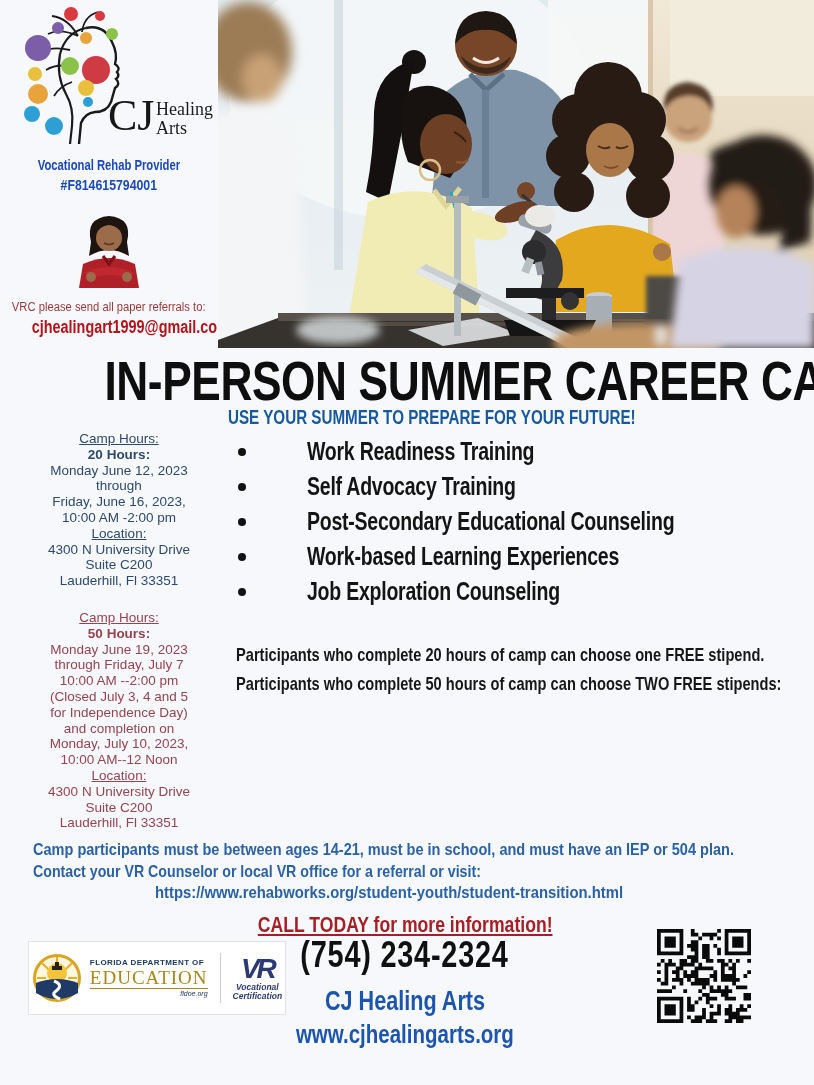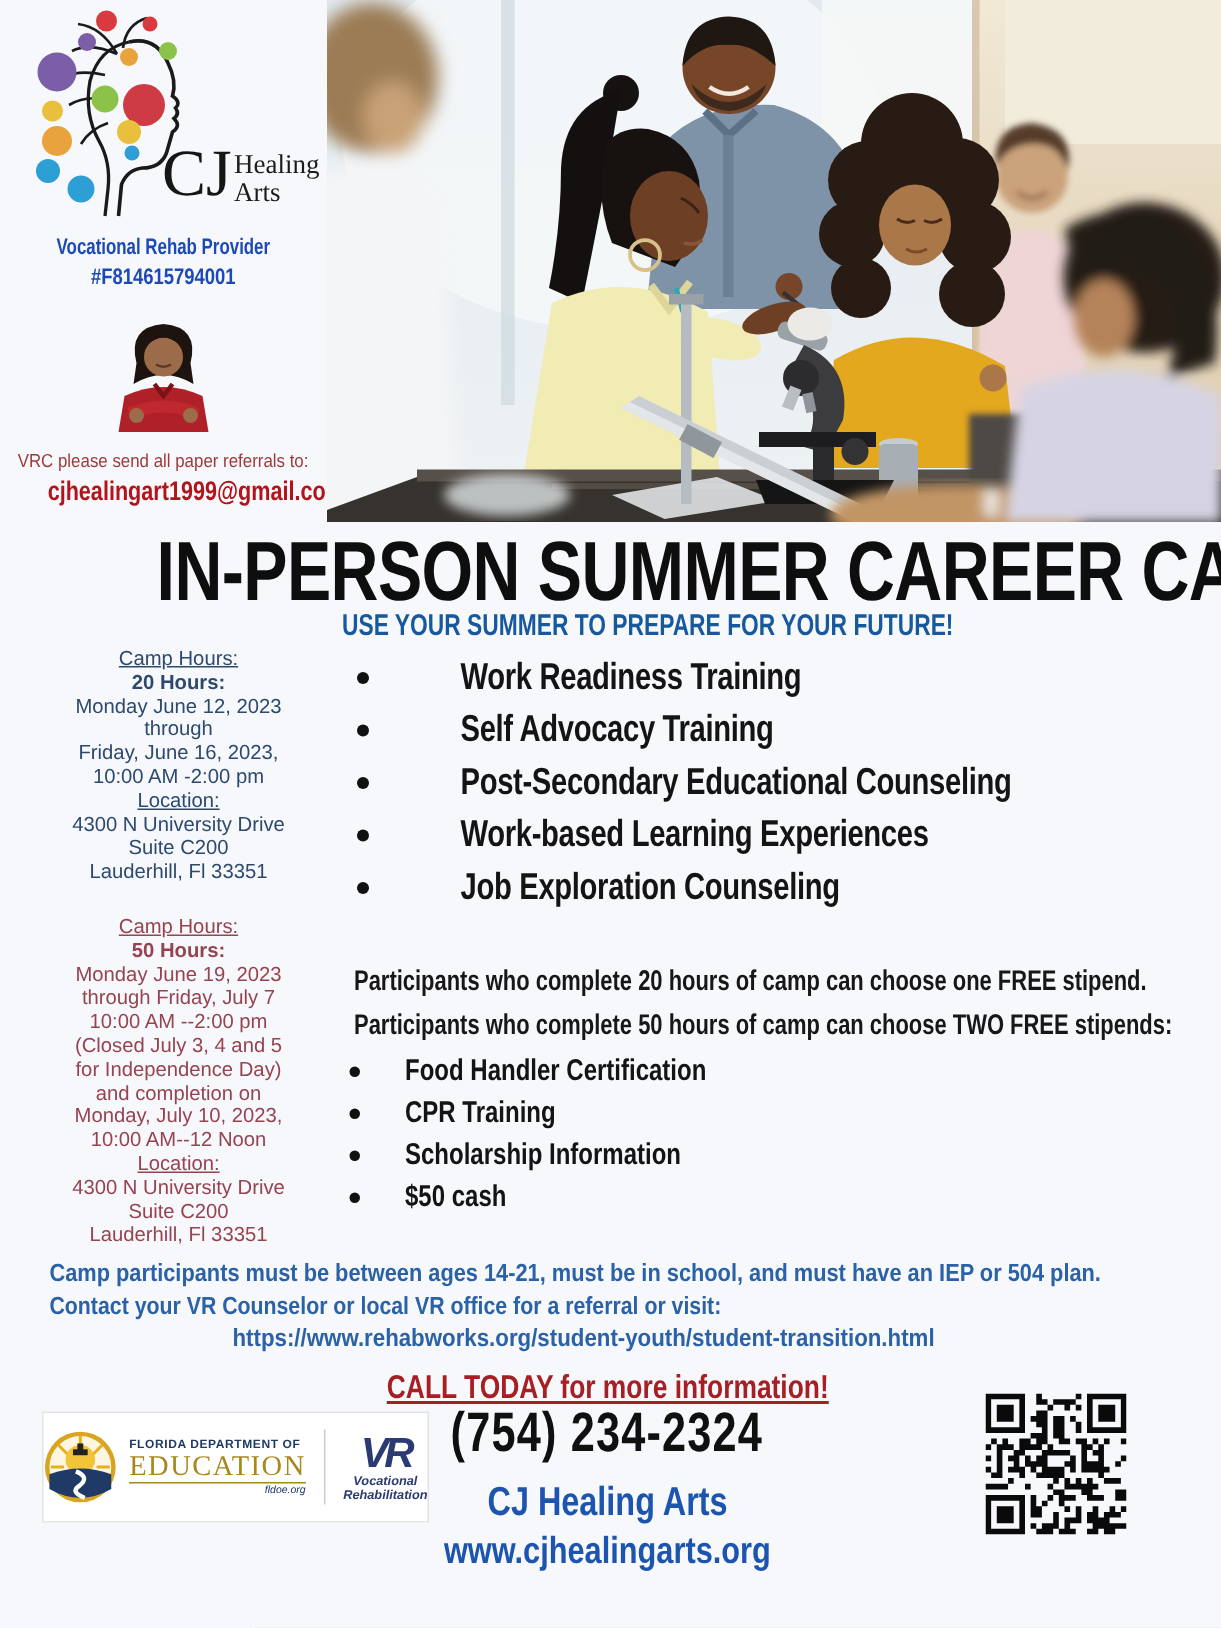--- a/index.html
+++ b/index.html
@@ -330,38 +330,20 @@
     </div>
 
   <div class="abs" style="left:236px;top:644px;">
       <div class="iline">
       <span class="cx">Participants who complete 20 hours of camp can choose one FREE stipend.</span>
     </div>
       <div class="iline">
       <span class="cx">Participants who complete 50 hours of camp can choose  TWO FREE stipends:</span>
     </div>
     </div>
-  <div class="abs" style="left:231px;top:700px;">
-      <div class="sb">
-      <span class="dot"></span>
-      <span class="txt">Food Handler Certification</span>
-    </div>
-      <div class="sb">
-      <span class="dot"></span>
-      <span class="txt">CPR Training</span>
-    </div>
-      <div class="sb">
-      <span class="dot"></span>
-      <span class="txt">Scholarship Information</span>
-    </div>
-      <div class="sb">
-      <span class="dot"></span>
-      <span class="txt">$50 cash</span>
-    </div>
-    </div>
 
   <div class="abs elig">
     <div class="l1">
       <span class="cx">Camp participants must be between ages 14-21, must be in school, and must have an IEP or 504 plan.</span></div>
     <div class="l2">
       <span class="cx">Contact your VR Counselor or local VR office for a referral or visit:</span></div>
     <div class="l3">
       <span class="cx">https://www.rehabworks.org/student-youth/student-transition.html</span></div>
   </div>
 
@@ -397,21 +379,21 @@
     </svg>
     <div class="doe-text">
       <div class="doe-top">FLORIDA DEPARTMENT OF</div>
       <div class="doe-main">EDUCATION</div>
       <div class="doe-url">fldoe.org</div>
     </div>
     <div class="pdiv"></div>
     <div class="vr-block">
       <div class="vr-mono">VR</div>
       <div class="vr-cap">Vocational</div>
-      <div class="vr-cap">Rehabilitation</div>
+      <div class="vr-cap">Certification</div>
     </div>
   </div>
 
   <div class="abs qr">
     <svg width="94" height="94" viewBox="0 0 100 100">
         <path d="M36 0h4v4h-4zM64 0h4v4h-4zM36 4h4v4h-4zM40 4h4v4h-4zM48 4h4v4h-4zM52 4h4v4h-4zM56 4h4v4h-4zM60 4h4v4h-4zM44 8h4v4h-4zM56 8h4v4h-4zM64 8h4v4h-4zM36 12h4v4h-4zM40 12h4v4h-4zM32 16h4v4h-4zM36 16h4v4h-4zM40 16h4v4h-4zM48 16h4v4h-4zM52 16h4v4h-4zM60 16h4v4h-4zM36 20h4v4h-4zM40 20h4v4h-4zM48 20h4v4h-4zM52 20h4v4h-4zM64 20h4v4h-4zM40 24h4v4h-4zM48 24h4v4h-4zM52 24h4v4h-4zM64 24h4v4h-4zM32 28h4v4h-4zM36 28h4v4h-4zM40 28h4v4h-4zM48 28h4v4h-4zM52 28h4v4h-4zM4 32h4v4h-4zM12 32h4v4h-4zM24 32h4v4h-4zM28 32h4v4h-4zM36 32h4v4h-4zM40 32h4v4h-4zM52 32h4v4h-4zM56 32h4v4h-4zM64 32h4v4h-4zM68 32h4v4h-4zM76 32h4v4h-4zM84 32h4v4h-4zM96 32h4v4h-4zM0 36h4v4h-4zM8 36h4v4h-4zM12 36h4v4h-4zM16 36h4v4h-4zM24 36h4v4h-4zM28 36h4v4h-4zM32 36h4v4h-4zM36 36h4v4h-4zM44 36h4v4h-4zM68 36h4v4h-4zM72 36h4v4h-4zM80 36h4v4h-4zM8 40h4v4h-4zM20 40h4v4h-4zM24 40h4v4h-4zM40 40h4v4h-4zM44 40h4v4h-4zM48 40h4v4h-4zM52 40h4v4h-4zM56 40h4v4h-4zM68 40h4v4h-4zM76 40h4v4h-4zM80 40h4v4h-4zM0 44h4v4h-4zM8 44h4v4h-4zM16 44h4v4h-4zM20 44h4v4h-4zM28 44h4v4h-4zM36 44h4v4h-4zM40 44h4v4h-4zM60 44h4v4h-4zM68 44h4v4h-4zM80 44h4v4h-4zM96 44h4v4h-4zM8 48h4v4h-4zM20 48h4v4h-4zM28 48h4v4h-4zM32 48h4v4h-4zM36 48h4v4h-4zM40 48h4v4h-4zM56 48h4v4h-4zM60 48h4v4h-4zM68 48h4v4h-4zM72 48h4v4h-4zM76 48h4v4h-4zM80 48h4v4h-4zM92 48h4v4h-4zM0 52h4v4h-4zM8 52h4v4h-4zM16 52h4v4h-4zM20 52h4v4h-4zM24 52h4v4h-4zM32 52h4v4h-4zM40 52h4v4h-4zM44 52h4v4h-4zM48 52h4v4h-4zM52 52h4v4h-4zM60 52h4v4h-4zM68 52h4v4h-4zM72 52h4v4h-4zM76 52h4v4h-4zM80 52h4v4h-4zM84 52h4v4h-4zM4 56h4v4h-4zM8 56h4v4h-4zM24 56h4v4h-4zM36 56h4v4h-4zM40 56h4v4h-4zM44 56h4v4h-4zM48 56h4v4h-4zM52 56h4v4h-4zM80 56h4v4h-4zM16 60h4v4h-4zM48 60h4v4h-4zM56 60h4v4h-4zM64 60h4v4h-4zM72 60h4v4h-4zM84 60h4v4h-4zM88 60h4v4h-4zM92 60h4v4h-4zM0 64h4v4h-4zM4 64h4v4h-4zM8 64h4v4h-4zM12 64h4v4h-4zM28 64h4v4h-4zM44 64h4v4h-4zM56 64h4v4h-4zM60 64h4v4h-4zM64 64h4v4h-4zM68 64h4v4h-4zM72 64h4v4h-4zM76 64h4v4h-4zM48 68h4v4h-4zM52 68h4v4h-4zM68 68h4v4h-4zM72 68h4v4h-4zM92 68h4v4h-4zM96 68h4v4h-4zM32 72h4v4h-4zM44 72h4v4h-4zM52 72h4v4h-4zM56 72h4v4h-4zM60 72h4v4h-4zM72 72h4v4h-4zM76 72h4v4h-4zM80 72h4v4h-4zM92 72h4v4h-4zM96 72h4v4h-4zM32 76h4v4h-4zM40 76h4v4h-4zM52 76h4v4h-4zM32 80h4v4h-4zM36 80h4v4h-4zM56 80h4v4h-4zM64 80h4v4h-4zM76 80h4v4h-4zM88 80h4v4h-4zM96 80h4v4h-4zM32 84h4v4h-4zM36 84h4v4h-4zM48 84h4v4h-4zM64 84h4v4h-4zM72 84h4v4h-4zM76 84h4v4h-4zM84 84h4v4h-4zM88 84h4v4h-4zM92 84h4v4h-4zM48 88h4v4h-4zM56 88h4v4h-4zM60 88h4v4h-4zM64 88h4v4h-4zM72 88h4v4h-4zM76 88h4v4h-4zM80 88h4v4h-4zM84 88h4v4h-4zM32 92h4v4h-4zM40 92h4v4h-4zM44 92h4v4h-4zM48 92h4v4h-4zM56 92h4v4h-4zM76 92h4v4h-4zM80 92h4v4h-4zM84 92h4v4h-4zM88 92h4v4h-4zM92 92h4v4h-4zM96 92h4v4h-4zM36 96h4v4h-4zM40 96h4v4h-4zM44 96h4v4h-4zM52 96h4v4h-4zM56 96h4v4h-4zM60 96h4v4h-4zM72 96h4v4h-4zM76 96h4v4h-4zM84 96h4v4h-4zM88 96h4v4h-4zM0 0h28v4h-28zM0 24h28v4h-28zM0 4h4v20h-4zM24 4h4v20h-4zM8 8h12v12h-12zM72 0h28v4h-28zM72 24h28v4h-28zM72 4h4v20h-4zM96 4h4v20h-4zM80 8h12v12h-12zM0 72h28v4h-28zM0 96h28v4h-28zM0 76h4v20h-4zM24 76h4v20h-4zM8 80h12v12h-12z" fill="#0a0a0a"></path>
       </svg>
   </div>
 
 </div>

